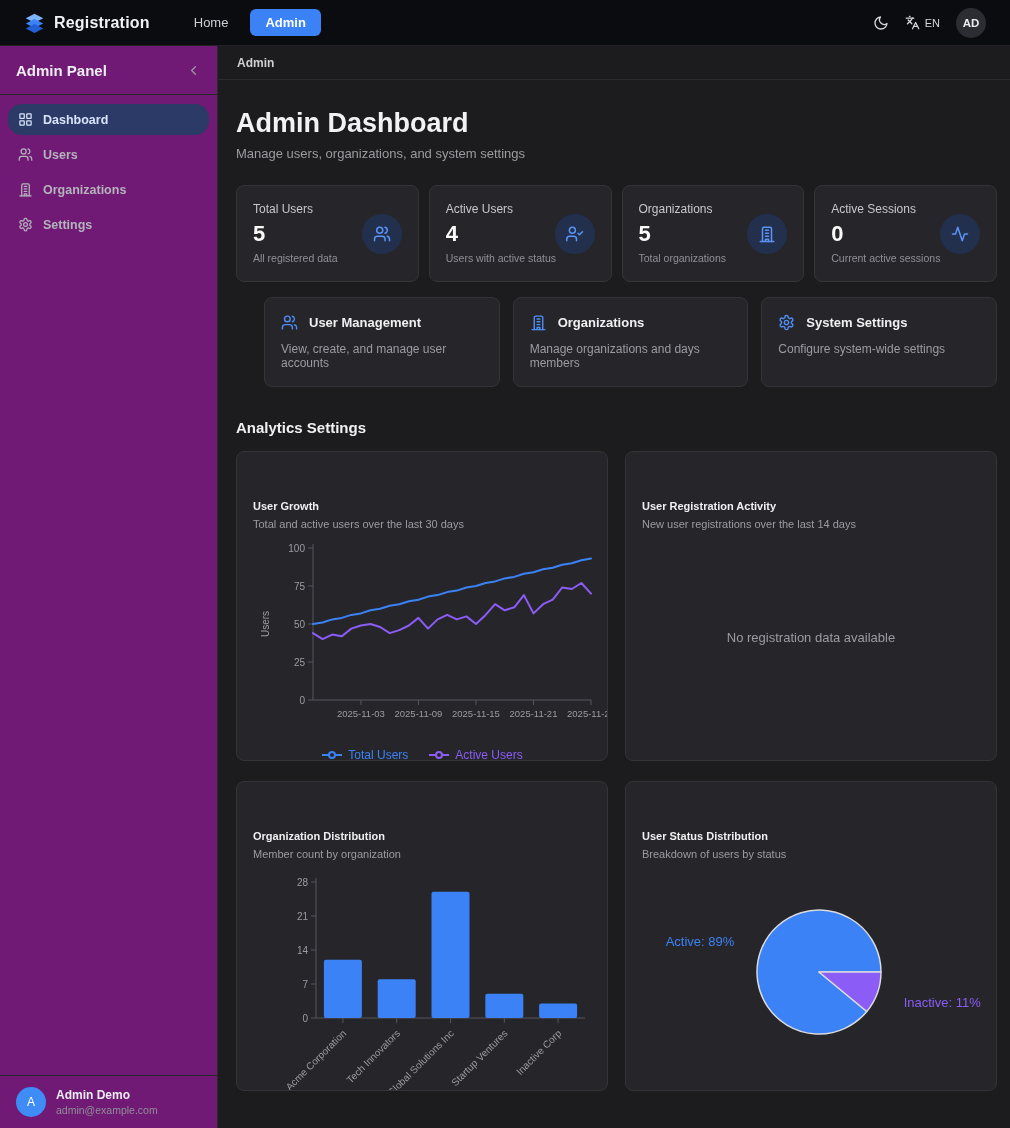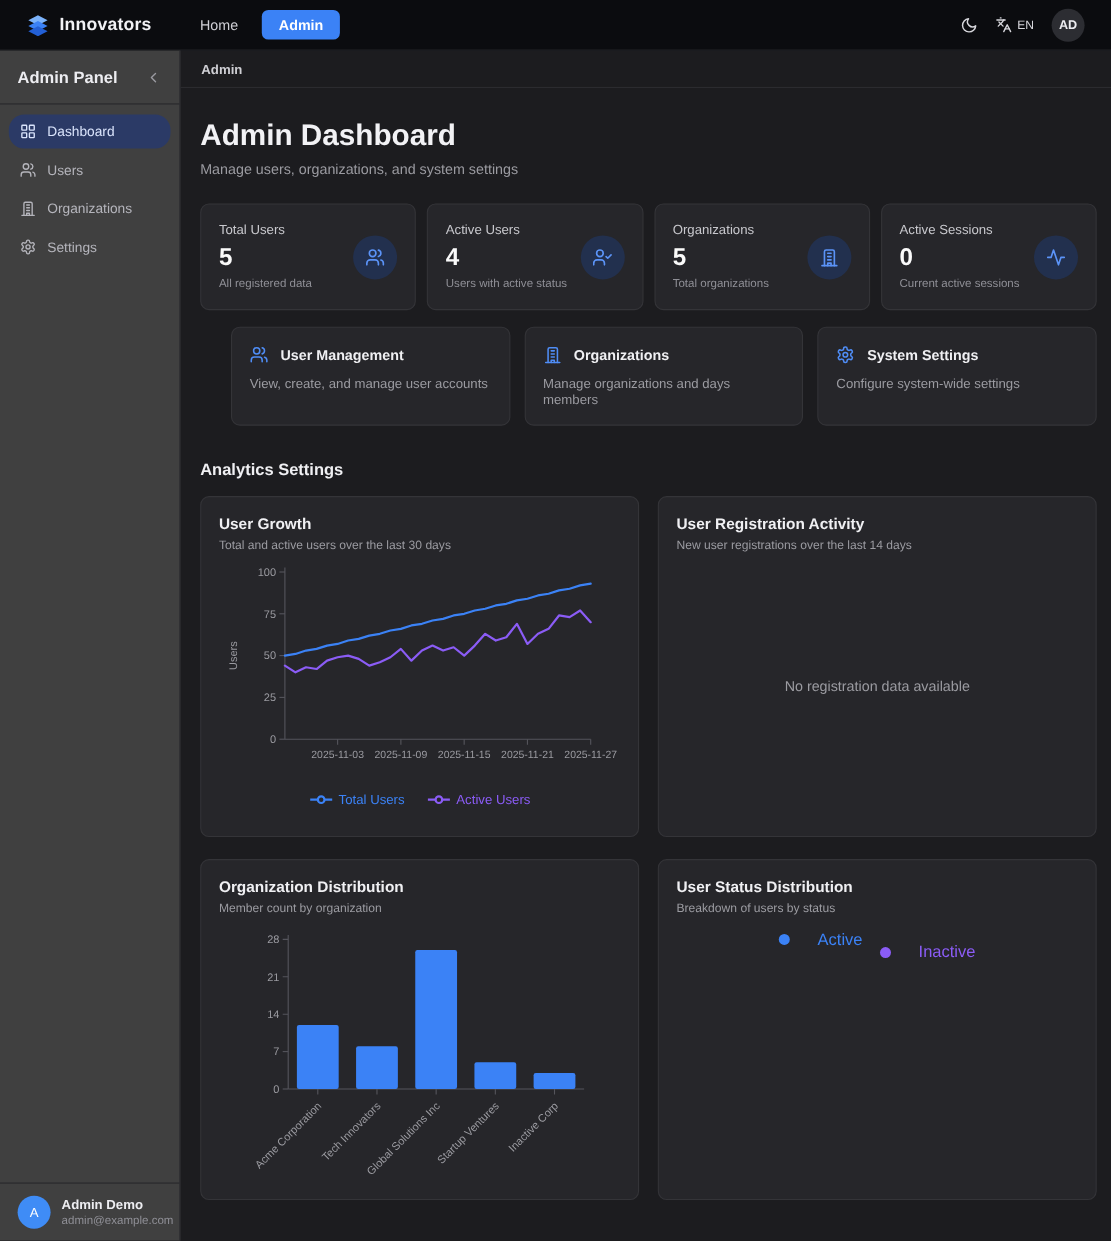--- a/index.html
+++ b/index.html
@@ -21,33 +21,33 @@
   .nav-link.pill { background:#3b82f6; color:#fff; border-radius:6px; padding:6px 15px; font-weight:bold; }
   .nav-right { display:flex; align-items:center; gap:16px; }
   .icon-btn { background:none; border:none; color:#d6d6db; display:flex; align-items:center; gap:5px; cursor:pointer; font-size:11px; }
   .avatar {
     width:30px; height:30px; border-radius:50%; background:#2c2d32; color:#ececf0;
     display:flex; align-items:center; justify-content:center; font-size:11.5px; font-weight:bold; cursor:pointer;
   }
   
   .shell { display:flex; height:1082px; }
   .sidebar {
-    width:164px; background:#404040; border-right:1px solid #2a2a2e;
+    width:218px; background:#701a75; border-right:1px solid #2a2a2e;
     display:flex; flex-direction:column; flex-shrink:0;
   }
   .sidebar-header {
     height:49px; display:flex; align-items:center; justify-content:space-between;
     padding:0 16px; border-bottom:1px solid #26262a;
   }
   .sidebar-title { font-size:15px; font-weight:bold; color:#ededf1; }
   .collapse-btn { background:none; border:none; color:#9a9aa1; cursor:pointer; display:flex; }
   .side-menu { flex:1; padding:9px 8px; display:flex; flex-direction:column; gap:4px; }
   .side-item {
     display:flex; align-items:center; gap:10px; height:31px; padding:0 10px;
-    border-radius:14px; font-size:12.5px; color:#b4b4bb; cursor:pointer;
+    border-radius:14px; font-size:12.5px; color:#b4b4bb; cursor:pointer;font-weight:bold;
   }
   .side-item svg { flex-shrink:0; }
   .side-item.active { background:#2b3a66; color:#d9e3fb; }
   .sidebar-user {
     border-top:1px solid #26262a; padding:11px 16px; display:flex; align-items:center; gap:10px; cursor:pointer;
   }
   .sidebar-user .u-avatar {
     width:30px; height:30px; border-radius:50%; background:#3f8cf6; color:#fff;
     display:flex; align-items:center; justify-content:center; font-size:12px; flex-shrink:0;
   }
@@ -80,21 +80,21 @@
   .qa-card { background:#26262a; border:1px solid #343438; border-radius:8px; padding:16px; cursor:pointer; }
   .qa-title-row { display:flex; align-items:center; gap:11px; color:#4f8df6; }
   .qa-title { font-size:13px; font-weight:bold; color:#f0f0f3; }
   .qa-desc { font-size:12px; color:#9b9ba1; margin-top:11px; }
   
   .charts-grid { display:grid; grid-template-columns:1fr 1fr; gap:20px 17px; margin-top:15px; }
   .chart-card {
     background:#26262a; border:1px solid #343438; border-radius:8px;
     padding:16px; height:310px; display:flex; flex-direction:column; overflow:hidden;
   }
-  .card-title { font-size:14px; font-weight:bold; color:#f0f0f3; }
+  .card-title { font-size:11px; font-weight:bold; color:#f0f0f3;margin-top:32px; }
   .card-sub { font-size:11px; color:#9b9ba1; margin-top:6px; }
   .chart-box { margin-top:8px; }
   .chart-box svg { overflow:visible; display:block; }
   .line-legend { display:flex; justify-content:center; gap:20px; margin-top:12px; }
   .legend-item { display:flex; align-items:center; gap:5px; font-size:12px; }
   .empty-center { flex:1; display:flex; align-items:center; justify-content:center; }
   .empty-text { font-size:13px; color:#9b9ba1; }
   .pie-legend { display:flex; justify-content:center; gap:16px; margin-top:2px; }
   .pie-legend .legend-item { font-size:15px;gap:25px; }
   .dot { width:10px; height:10px; border-radius:50%; background:currentColor; display:inline-block; }
@@ -105,21 +105,21 @@
 <header class="navbar">
   <div class="nav-left">
     <div class="brand">
       <span style="display:flex;">
         <svg width="21" height="21" viewBox="0 0 24 24">
           <polygon points="12,2 22,7.2 12,12.4 2,7.2" fill="#7cb3fa"></polygon>
           <polygon points="12,8 22,13.2 12,18.4 2,13.2" fill="#3b82f6"></polygon>
           <polygon points="12,13.6 22,18.8 12,24 2,18.8" fill="#2360d6"></polygon>
         </svg>
       </span>
-      <span class="brand-name">Innovators</span>
+      <span class="brand-name">Registration</span>
     </div>
     <nav class="nav-links">
       <a class="nav-link">Home</a>
       <a class="nav-link pill">Admin</a>
     </nav>
   </div>
   <div class="nav-right">
     <button class="icon-btn">
       <span style="display:flex;">
         <svg width="16" height="16" viewBox="0 0 24 24" fill="none" stroke="currentColor" stroke-width="2" stroke-linecap="round" stroke-linejoin="round">
@@ -411,20 +411,28 @@
                 <rect x="286.09999999999997" y="135.42857142857142" width="38" height="14.571428571428584" rx="2" fill="#3b82f6"></rect>
                 <line x1="305.09999999999997" y1="150" x2="305.09999999999997" y2="155" stroke="#55555c"></line>
                 <text fill="#9b9ba1" font-size="10" font-family="Liberation Sans, DejaVu Sans, sans-serif" x="309.09999999999997" y="166" text-anchor="end" transform="rotate(-45 309.09999999999997 166)">Inactive Corp</text>
               </svg>
             </div>
         </div>
 
         <div class="chart-card">
           <div class="card-title">User Status Distribution</div>
           <div class="card-sub">Breakdown of users by status</div>
+          <div class="chart-box">
+              <svg width="354" height="222" viewBox="0 0 354 222">
+                <path d="M177,104 L239.0,104.0 A62,62 0 1 0 224.8,143.5 Z" fill="#3b82f6" stroke="#d9d9de" stroke-width="1.5" stroke-linejoin="round"></path>
+                <text fill="#3b82f6" font-size="13" font-family="Liberation Sans, DejaVu Sans, sans-serif" x="92.3" y="77.5" text-anchor="end">Active: 89%</text>
+                <path d="M177,104 L224.8,143.5 A62,62 0 0 0 239.0,104.0 Z" fill="#8b5cf6" stroke="#d9d9de" stroke-width="1.5" stroke-linejoin="round"></path>
+                <text fill="#8b5cf6" font-size="13" font-family="Liberation Sans, DejaVu Sans, sans-serif" x="261.7" y="138.5" text-anchor="start">Inactive: 11%</text>
+              </svg>
+            </div>
           <div class="pie-legend">
             <span class="legend-item" style="color: rgb(59, 130, 246);">
               <span class="dot"></span>
               <span>Active</span>
             </span>
             <span class="legend-item" style="color: rgb(139, 92, 246); margin-top: 23px;">
               <span class="dot"></span>
               <span>Inactive</span>
             </span>
           </div>

